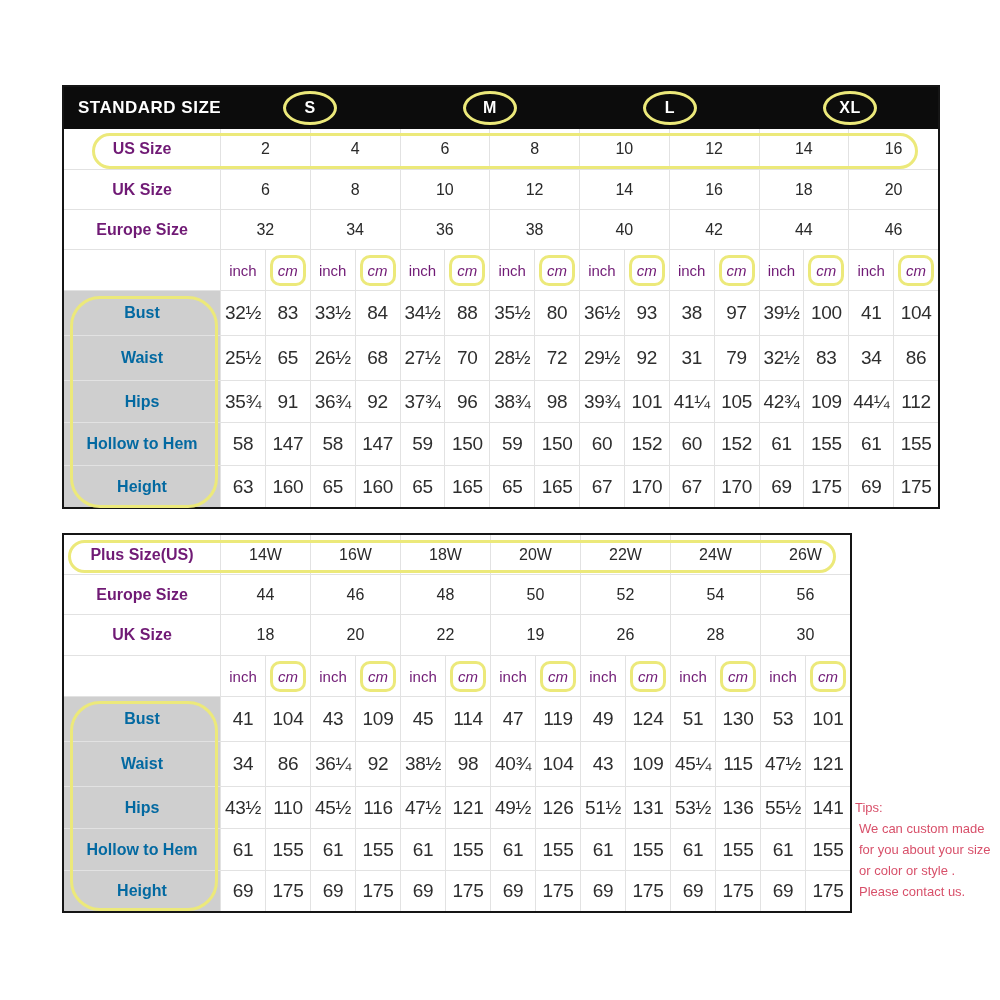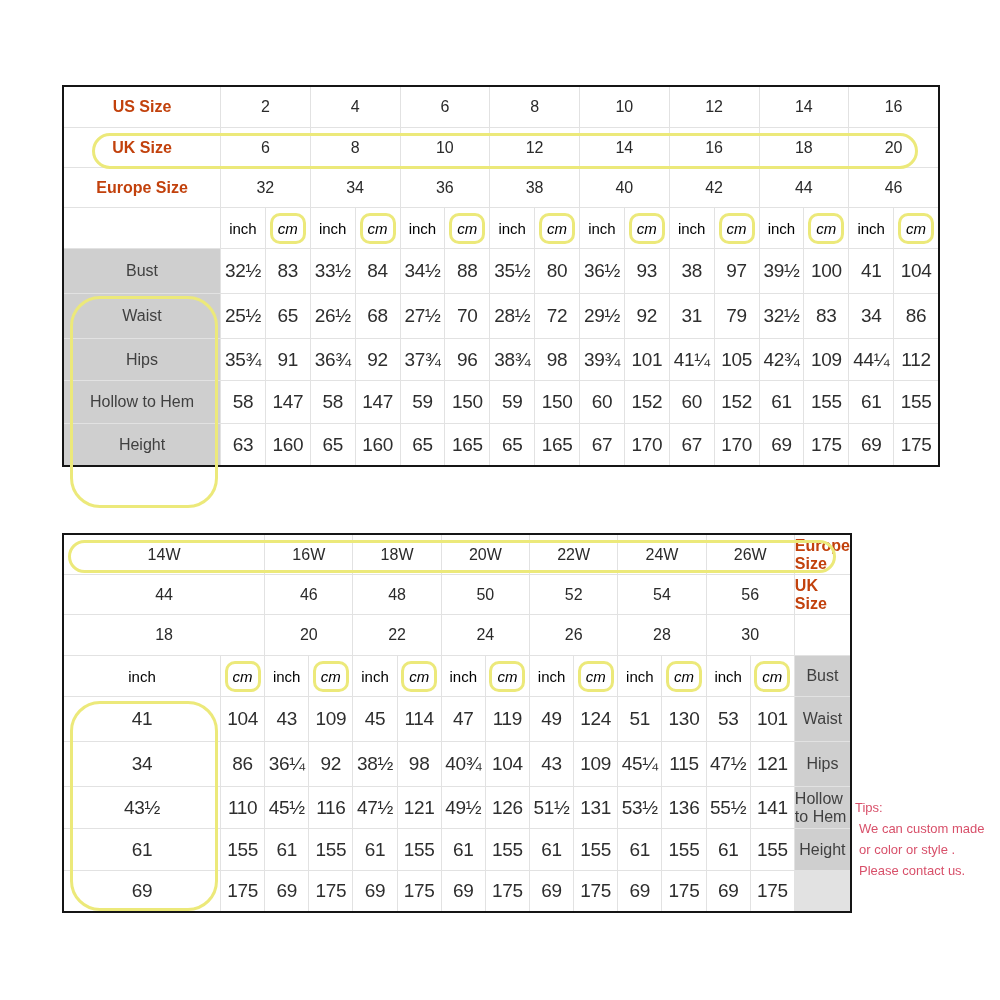--- a/index.html
+++ b/index.html
@@ -12,39 +12,46 @@
   .hdr{position:relative;height:42px;background:#0c0c0c;display:flex;align-items:center;
        padding-left:14px;color:#fff;font-weight:bold;font-size:17px;letter-spacing:.5px;}
   .badge{position:absolute;top:4px;width:54px;height:34px;border:3px solid var(--yl);
        border-radius:50%;display:flex;align-items:center;justify-content:center;
        color:#fff;font-weight:bold;font-size:16px;box-sizing:border-box;background:transparent;}
   .grid1{display:grid;grid-template-columns:156px repeat(16,1fr);
        grid-template-rows:40px 39px 39px 40px 44px 44px 41px 42px 41px;gap:1px;background:var(--grid);}
   .grid2{display:grid;grid-template-columns:156px repeat(14,1fr);
        grid-template-rows:39px 39px 40px 40px 44px 44px 41px 41px 40px;gap:1px;background:var(--grid);}
   .cell{background:#fff;display:flex;align-items:center;justify-content:center;}
-  .lab{font-weight:bold;font-size:16px;color:#c2410c;}
-  .glab{background:var(--gray);font-weight:normal;font-size:16px;color:#404040;}
+  .lab{font-weight:bold;font-size:16px;color:#701a75;}
+  .glab{background:var(--gray);font-weight:bold;font-size:16px;color:#0369a1;}
   .v2{grid-column:span 2;font-size:16px;color:#2a2a2a;}
-  .u{font-size:15px;color:#000000;}
+  .u{font-size:15px;color:#701a75;}
   .m{font-size:19px;color:#2e2e2e;letter-spacing:-0.3px;}
   .cmb{display:flex;align-items:center;justify-content:center;min-width:36px;height:31px;
        padding:0 2px;border:3px solid var(--yl);border-radius:10px;box-sizing:border-box;font-style:italic;}
   .hl{position:absolute;border:3px solid var(--yl);pointer-events:none;background:transparent;z-index:5;box-sizing:border-box;}
   #hl-usrow{left:28px;top:46px;width:826px;height:36px;border-radius:18px;}
   #hl-lab1{left:6px;top:209px;width:148px;height:212px;border-radius:30px;}
   #hl-plusrow{left:4px;top:5px;width:768px;height:33px;border-radius:17px;}
   #hl-lab2{left:6px;top:166px;width:148px;height:210px;border-radius:30px;}
   .tips{position:absolute;left:855px;top:797px;color:var(--red);font-size:13px;line-height:21px;width:145px;}
   .tips .tl{padding-left:4px;}
 </style>
 </head>
 <body>
 
 <div class="tbl" id="t1">
+  <div class="hdr">
+    <span>STANDARD SIZE</span>
+    <span class="badge" style="left:219px">S</span>
+    <span class="badge" style="left:399px">M</span>
+    <span class="badge" style="left:579px">L</span>
+    <span class="badge" style="left:759px">XL</span>
+  </div>
   <div class="grid1">
     <div class="cell lab">US Size</div>
     <div class="cell v2">2</div>
     <div class="cell v2">4</div>
     <div class="cell v2">6</div>
     <div class="cell v2">8</div>
     <div class="cell v2">10</div>
     <div class="cell v2">12</div>
     <div class="cell v2">14</div>
     <div class="cell v2">16</div>
@@ -192,20 +199,21 @@
     <div class="cell m">175</div>
     <div class="cell m">69</div>
     <div class="cell m">175</div>
   </div>
   <div class="hl" id="hl-usrow"></div>
   <div class="hl" id="hl-lab1"></div>
 </div>
 
 <div class="tbl" id="t2">
   <div class="grid2">
+    <div class="cell lab">Plus Size(US)</div>
     <div class="cell v2">14W</div>
     <div class="cell v2">16W</div>
     <div class="cell v2">18W</div>
     <div class="cell v2">20W</div>
     <div class="cell v2">22W</div>
     <div class="cell v2">24W</div>
     <div class="cell v2">26W</div>
 
     <div class="cell lab">Europe Size</div>
     <div class="cell v2">44</div>
@@ -213,21 +221,21 @@
     <div class="cell v2">48</div>
     <div class="cell v2">50</div>
     <div class="cell v2">52</div>
     <div class="cell v2">54</div>
     <div class="cell v2">56</div>
 
     <div class="cell lab">UK Size</div>
     <div class="cell v2">18</div>
     <div class="cell v2">20</div>
     <div class="cell v2">22</div>
-    <div class="cell v2">24</div>
+    <div class="cell v2">19</div>
     <div class="cell v2">26</div>
     <div class="cell v2">28</div>
     <div class="cell v2">30</div>
 
     <div class="cell"></div>
     <div class="cell u">inch</div>
     <div class="cell u">
         <span class="cmb">cm</span>
       </div>
     <div class="cell u">inch</div>
@@ -335,15 +343,16 @@
     <div class="cell m">69</div>
     <div class="cell m">175</div>
   </div>
   <div class="hl" id="hl-plusrow"></div>
   <div class="hl" id="hl-lab2"></div>
 </div>
 
 <div class="tips">
   <div>Tips:</div>
   <div class="tl">We can custom made</div>
+  <div class="tl">for you about your size</div>
   <div class="tl">or color or style .</div>
   <div class="tl">Please contact us.</div>
 </div>
 
 </body></html>

